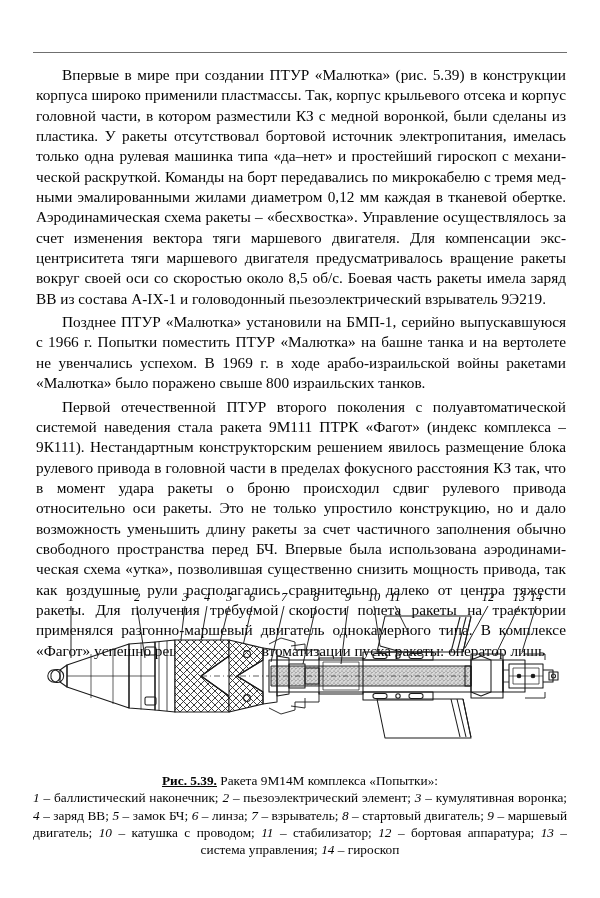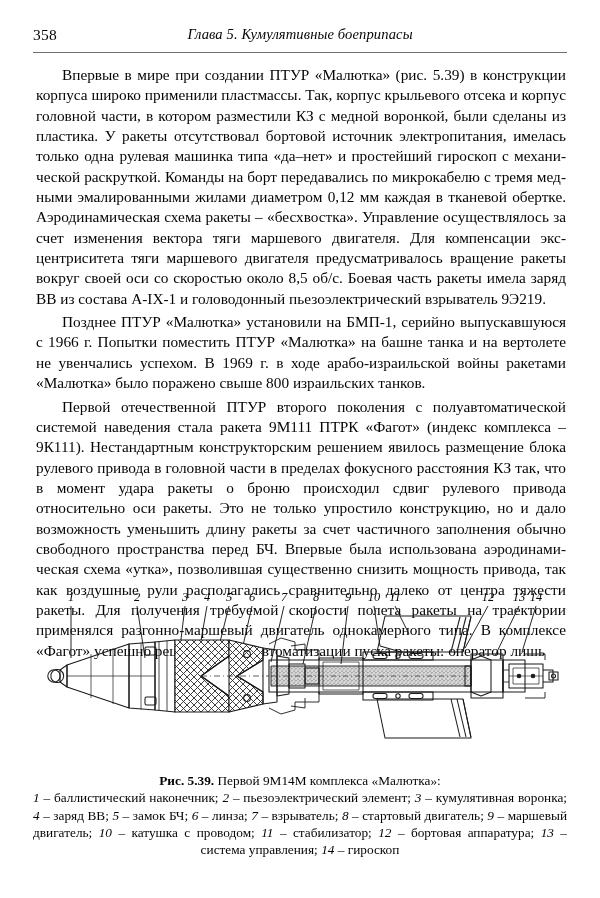--- a/index.html
+++ b/index.html
@@ -93,38 +93,34 @@
   .caption {
     position: absolute;
     left: 33px;
     top: 772px;
     width: 534px;
     font-size: 13.3px;
     line-height: 17.3px;
     text-align: center;
   }
   .caption .cap-title { display: block; }
-  .caption .cap-title b { font-weight: 700; }
+  .caption .cap-title b { font-weight: 700; text-decoration: underline; }
   .caption .cap-legend {
     display: block;
     text-align: justify;
     text-align-last: center;
     text-justify: inter-word;
   }
   .caption i { font-style: italic; }
 </style>
 </head>
 <body>
 
 <div class="page">
 
-  <div class="runhead">
-    <span class="folio">358</span>
-    <span class="runtitle">Глава 5. Кумулятивные боеприпасы</span>
-  </div>
   <div class="rule"></div>
 
   <div class="body-text">
     <p>Впервые в мире при создании ПТУР «Малютка» (рис. 5.39) в конструкции корпуса широко применили пластмассы. Так, корпус крыльевого отсека и кор­пус головной части, в котором разместили КЗ с медной воронкой, были сделаны из пластика. У ракеты отсутствовал бортовой источник электропитания, имелась только одна рулевая машинка типа «да–нет» и простейший гироскоп с механи­ческой раскруткой. Команды на борт передавались по микрокабелю с тремя мед­ными эмалированными жилами диаметром 0,12 мм каждая в тканевой обертке. Аэродинамическая схема ракеты – «бесхвостка». Управление осуществлялось за счет изменения вектора тяги маршевого двигателя. Для компенсации экс­центриситета тяги маршевого двигателя предусматривалось вращение ракеты вокруг своей оси со скоростью около 8,5 об/с. Боевая часть ракеты имела заряд ВВ из состава А-IХ-1 и головодонный пьезоэлектрический взрыватель 9Э219.</p>
     <p>Позднее ПТУР «Малютка» установили на БМП-1, серийно выпускавшуюся с 1966 г. Попытки поместить ПТУР «Малютка» на башне танка и на вертолете не увенчались успехом. В 1969 г. в ходе арабо-израильской войны ракетами «Малютка» было поражено свыше 800 израильских танков.</p>
     <p>Первой отечественной ПТУР второго поколения с полуавтоматической системой наведения стала ракета 9М111 ПТРК «Фагот» (индекс комплекса – 9К111). Нестандартным конструкторским решением явилось размещение блока рулевого привода в головной части в пределах фокусного расстояния КЗ так, что в момент удара ракеты о броню происходил сдвиг рулевого привода относительно оси ракеты. Это не только упростило конструкцию, но и дало возможность уменьшить длину ракеты за счет частичного заполнения обычно свободного пространства перед БЧ. Впервые была использована аэродинами­ческая схема «утка», позволившая существенно снизить мощность привода, так как воздушные рули располагались сравнительно далеко от центра тяже­сти ракеты. Для получения требуемой скорости полета ракеты на траектории применялся разгонно-маршевый двигатель однокамерного типа. В комплексе «Фагот» успешно решили задачу автоматизации пуска ракеты: оператор лишь</p>
   </div>
 
   <div class="figure">
     <svg viewBox="0 0 534 180" xmlns="http://www.w3.org/2000/svg">
@@ -280,17 +276,17 @@
           <circle cx="520.5" cy="90" r="2"></circle>
           <path d="M492,68 L512,68 L512,74" stroke-width="0.9"></path>
           <path d="M492,112 L512,112 L512,106" stroke-width="0.9"></path>
         </g>
 
       </g>
     </svg>
   </div>
 
   <div class="caption">
-    <span class="cap-title"><b>Рис. 5.39.</b><span> Первой 9М14М комплекса «Малютка»:</span></span>
+    <span class="cap-title"><b>Рис. 5.39.</b><span> Ракета 9М14М комплекса «Попытки»:</span></span>
     <span class="cap-legend"><i>1</i><span> – баллистический наконечник; </span><i>2</i><span> – пьезоэлектрический элемент; </span><i>3</i><span> – кумулятивная воронка; </span><i>4</i><span> – заряд ВВ; </span><i>5</i><span> – замок БЧ; </span><i>6</i><span> – линза; </span><i>7</i><span> – взрыватель; </span><i>8</i><span> – стартовый двигатель; </span><i>9</i><span> – маршевый двигатель; </span><i>10</i><span> – катушка с проводом; </span><i>11</i><span> – стабилизатор; </span><i>12</i><span> – бортовая аппаратура; </span><i>13</i><span> – система  управления; </span><i>14</i><span> – гироскоп</span></span>
   </div>
 
 </div>
 
 </body></html>

